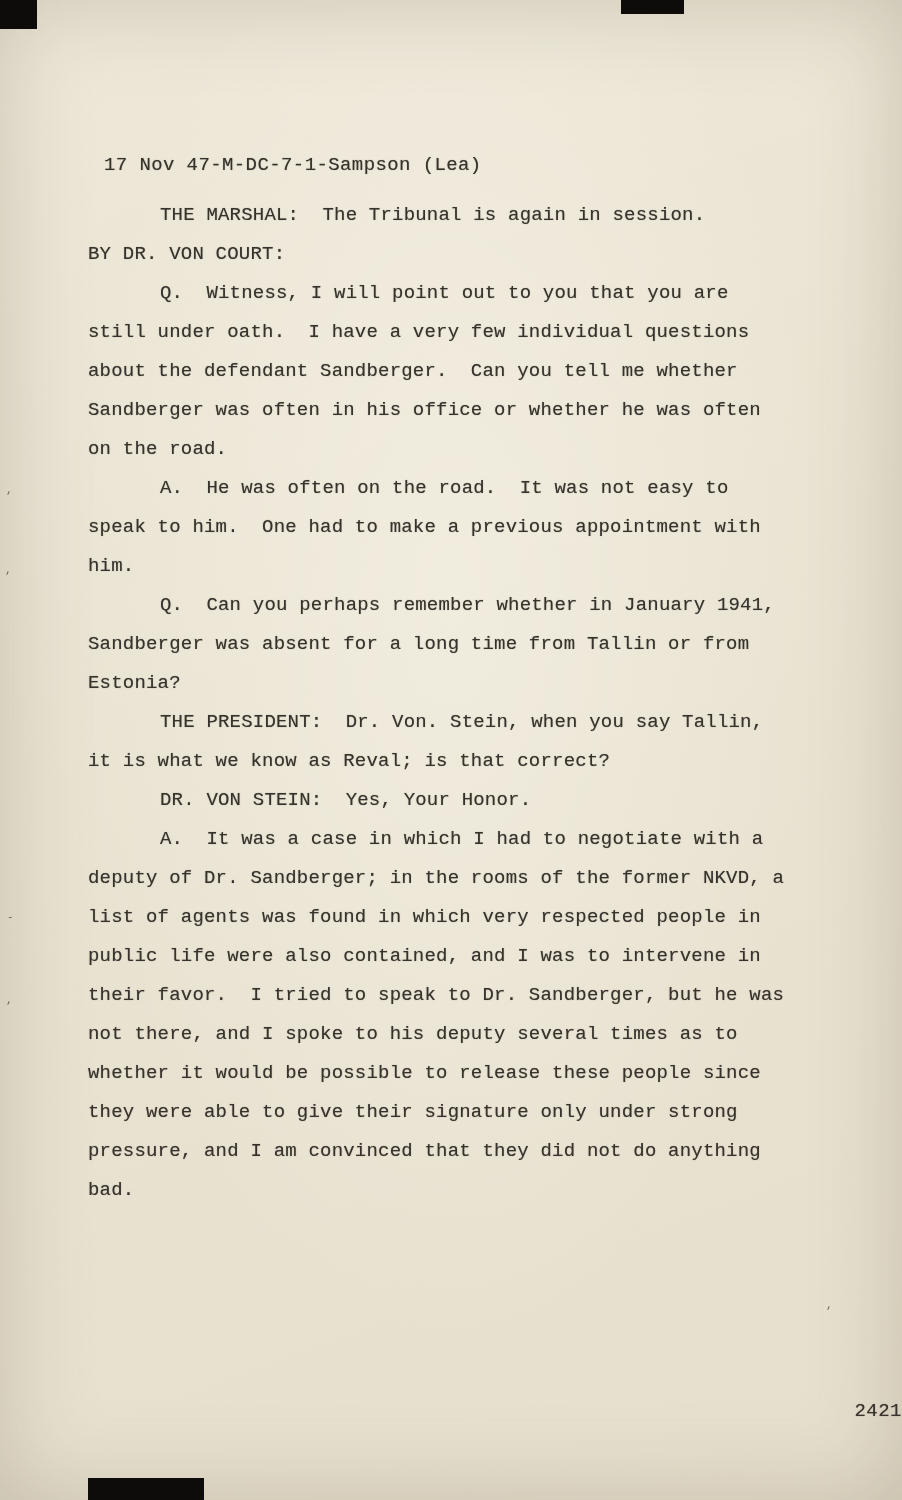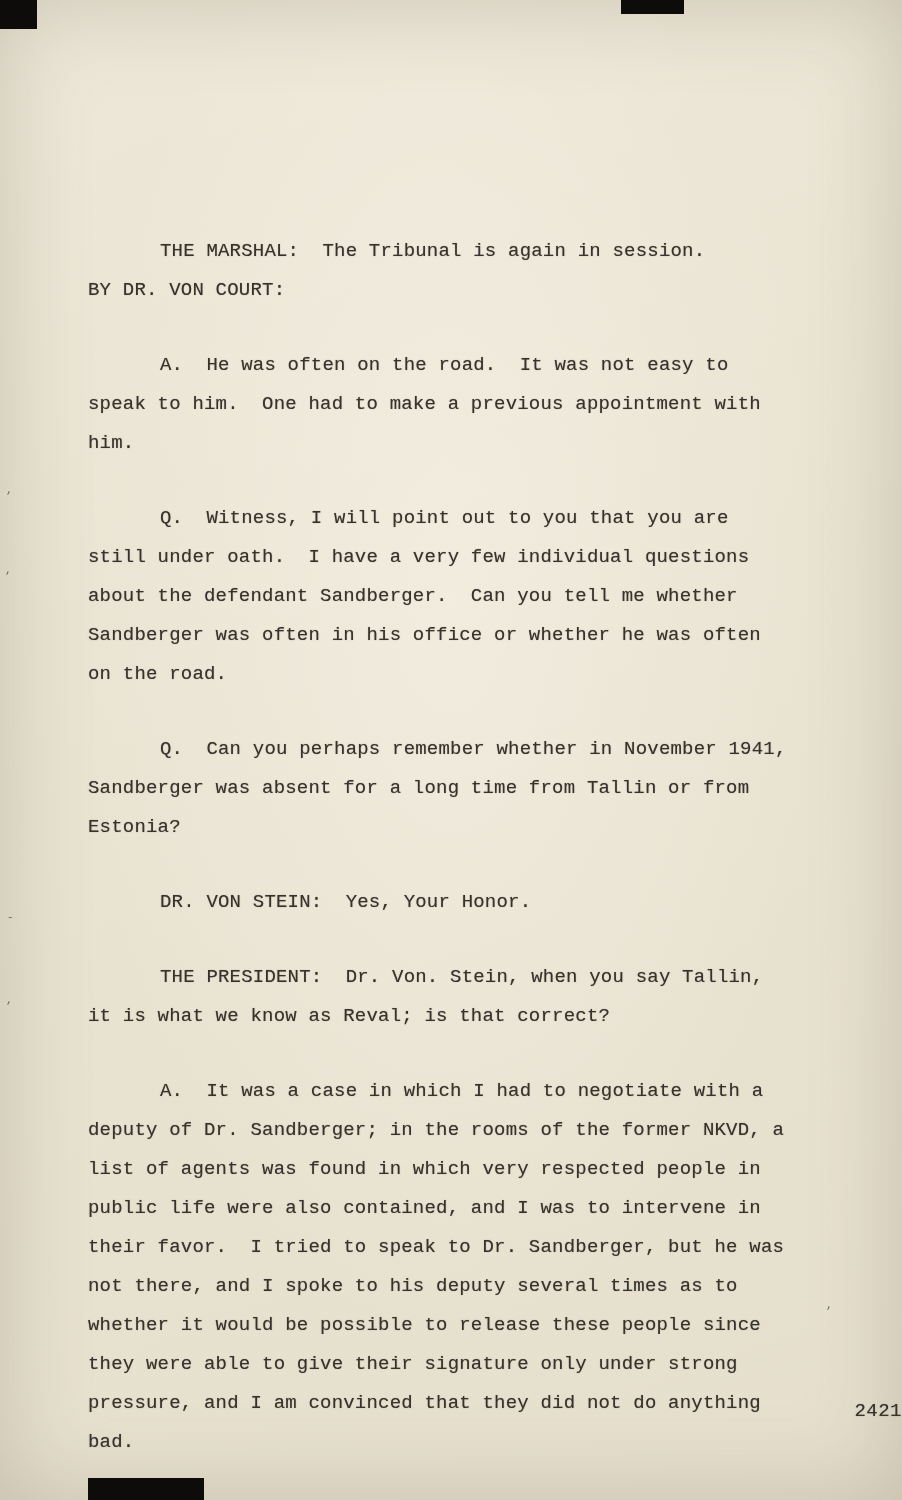--- a/index.html
+++ b/index.html
@@ -56,21 +56,20 @@
     line-height: 39px;
     letter-spacing: 0.2px;
     text-shadow: 0 0 1px rgba(55,51,44,0.5);
   }
   .transcript p {
     margin: 0;
     white-space: pre-wrap;
   }
   .transcript p.indent {
     text-indent: 72px;
-    margin-top: 36px;
   }
 
   .page-number {
     position: absolute;
     left: 0;
     top: 1400px;
     width: 100%;
     text-align: right;
     font-size: 19px;
     letter-spacing: 0.5px;
@@ -86,28 +85,29 @@
   <div class="mark mark-top-right"></div>
   <div class="mark mark-bottom-left"></div>
 
   <span class="speck" style="left:6px; top:485px;">,</span>
   <span class="speck" style="left:5px; top:565px;">,</span>
   <span class="speck" style="left:7px; top:912px;">-</span>
   <span class="speck" style="left:6px; top:995px;">,</span>
   <span class="speck" style="left:826px; top:1300px;">,</span>
 
   <div class="header">
+    <div>17 Nov 47-M-DC-7-1-Sampson (Lea)</div>
   </div>
 
   <div class="transcript">
     <p class="indent">THE MARSHAL:  The Tribunal is again in session.</p>
     <p>BY DR. VON COURT:</p>
+    <p class="indent">Q.  Witness, I will point out to you that you are still under oath.  I have a very few individual questions about the defendant Sandberger.  Can you tell me whether Sandberger was often in his office or whether he was often on the road.</p>
     <p class="indent">A.  He was often on the road.  It was not easy to speak to him.  One had to make a previous appointment with him.</p>
-    <p class="indent">Q.  Witness, I will point out to you that you are still under oath.  I have a very few individual questions about the defendant Sandberger.  Can you tell me whether Sandberger was often in his office or whether he was often on the road.</p>
-    <p class="indent">Q.  Can you perhaps remember whether in November 1941, Sandberger was absent for a long time from Tallin or from Estonia?</p>
+    <p class="indent">Q.  Can you perhaps remember whether in January 1941, Sandberger was absent for a long time from Tallin or from Estonia?</p>
+    <p class="indent">THE PRESIDENT:  Dr. Von. Stein, when you say Tallin, it is what we know as Reval; is that correct?</p>
     <p class="indent">DR. VON STEIN:  Yes, Your Honor.</p>
-    <p class="indent">THE PRESIDENT:  Dr. Von. Stein, when you say Tallin, it is what we know as Reval; is that correct?</p>
     <p class="indent">A.  It was a case in which I had to negotiate with a deputy of Dr. Sandberger; in the rooms of the former NKVD, a list of agents was found in which very respected people in public life were also contained, and I was to intervene in their favor.  I tried to speak to Dr. Sandberger, but he was not there, and I spoke to his deputy several times as to whether it would be possible to release these people since they were able to give their signature only under strong pressure, and I am convinced that they did not do anything bad.</p>
   </div>
 
   <div class="page-number">2421</div>
 
 </div>
 
 </body></html>

